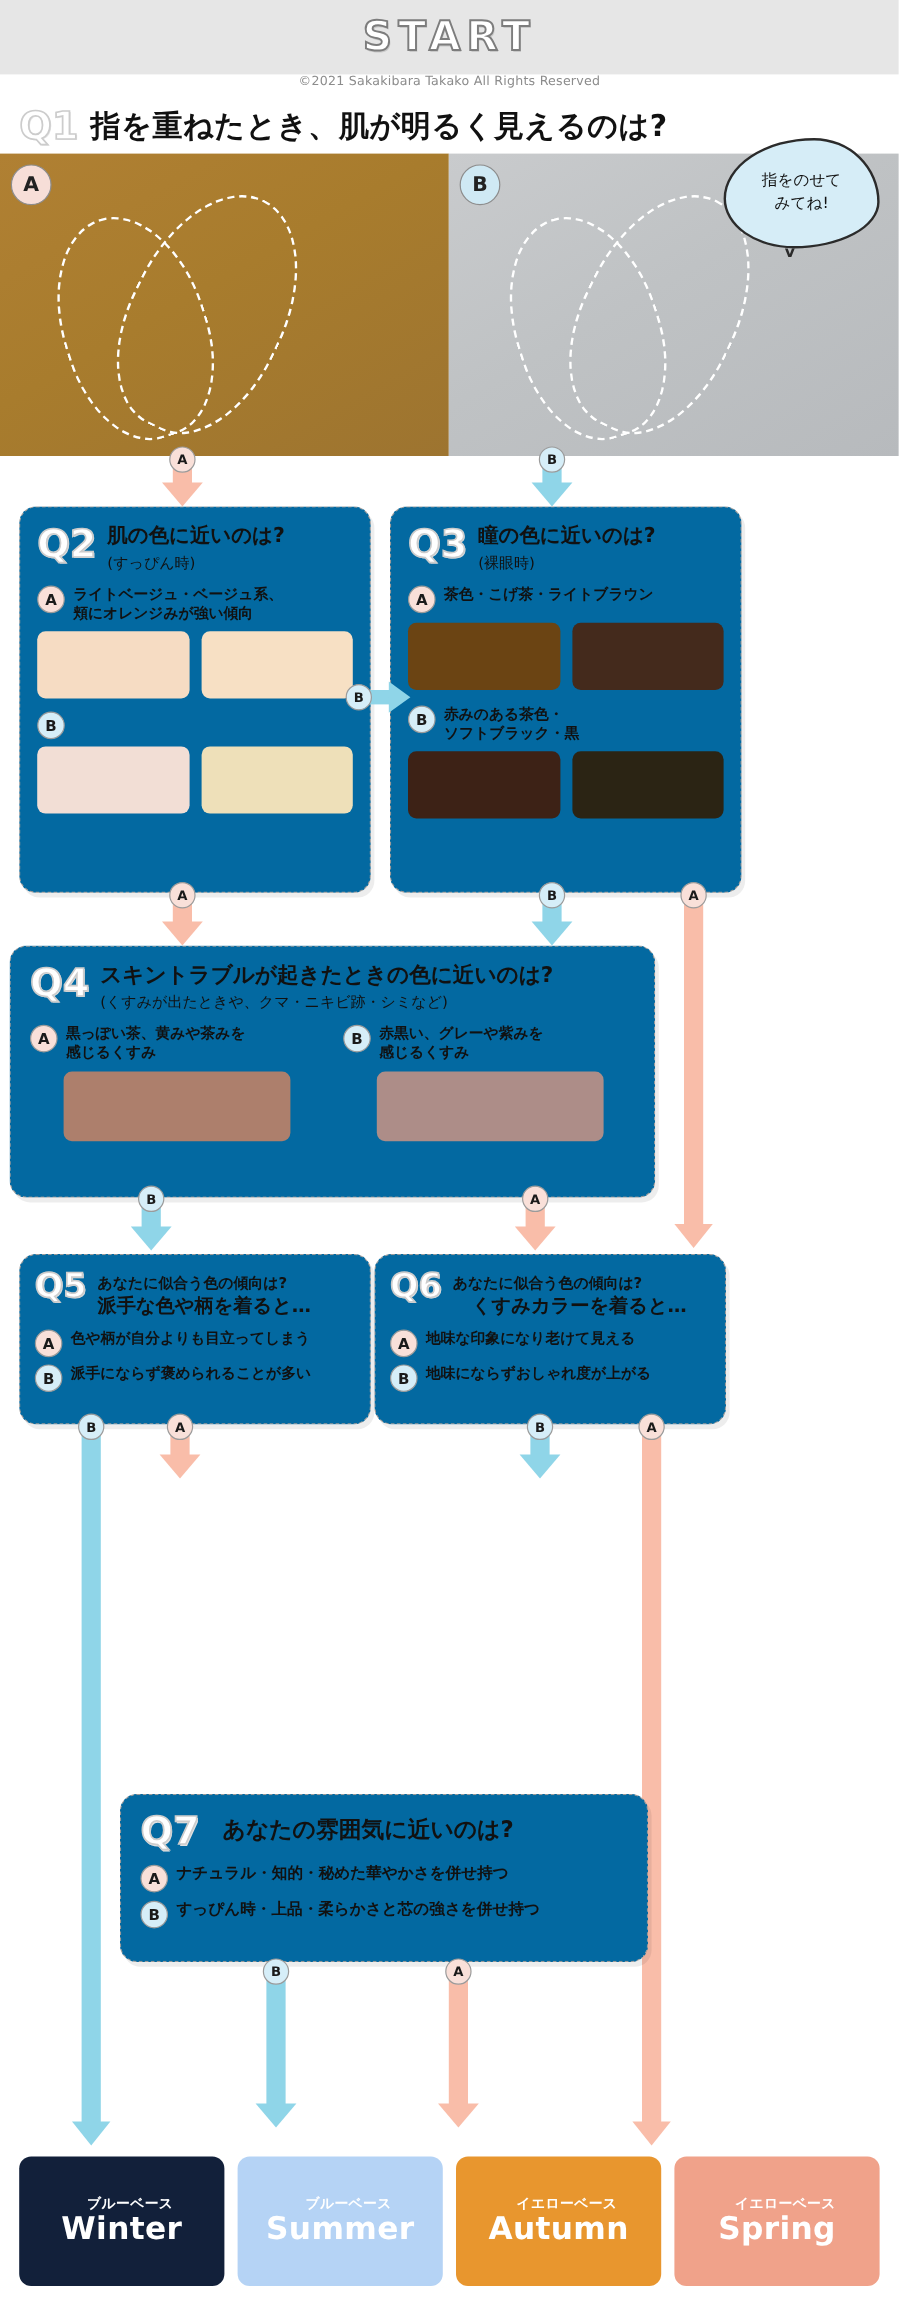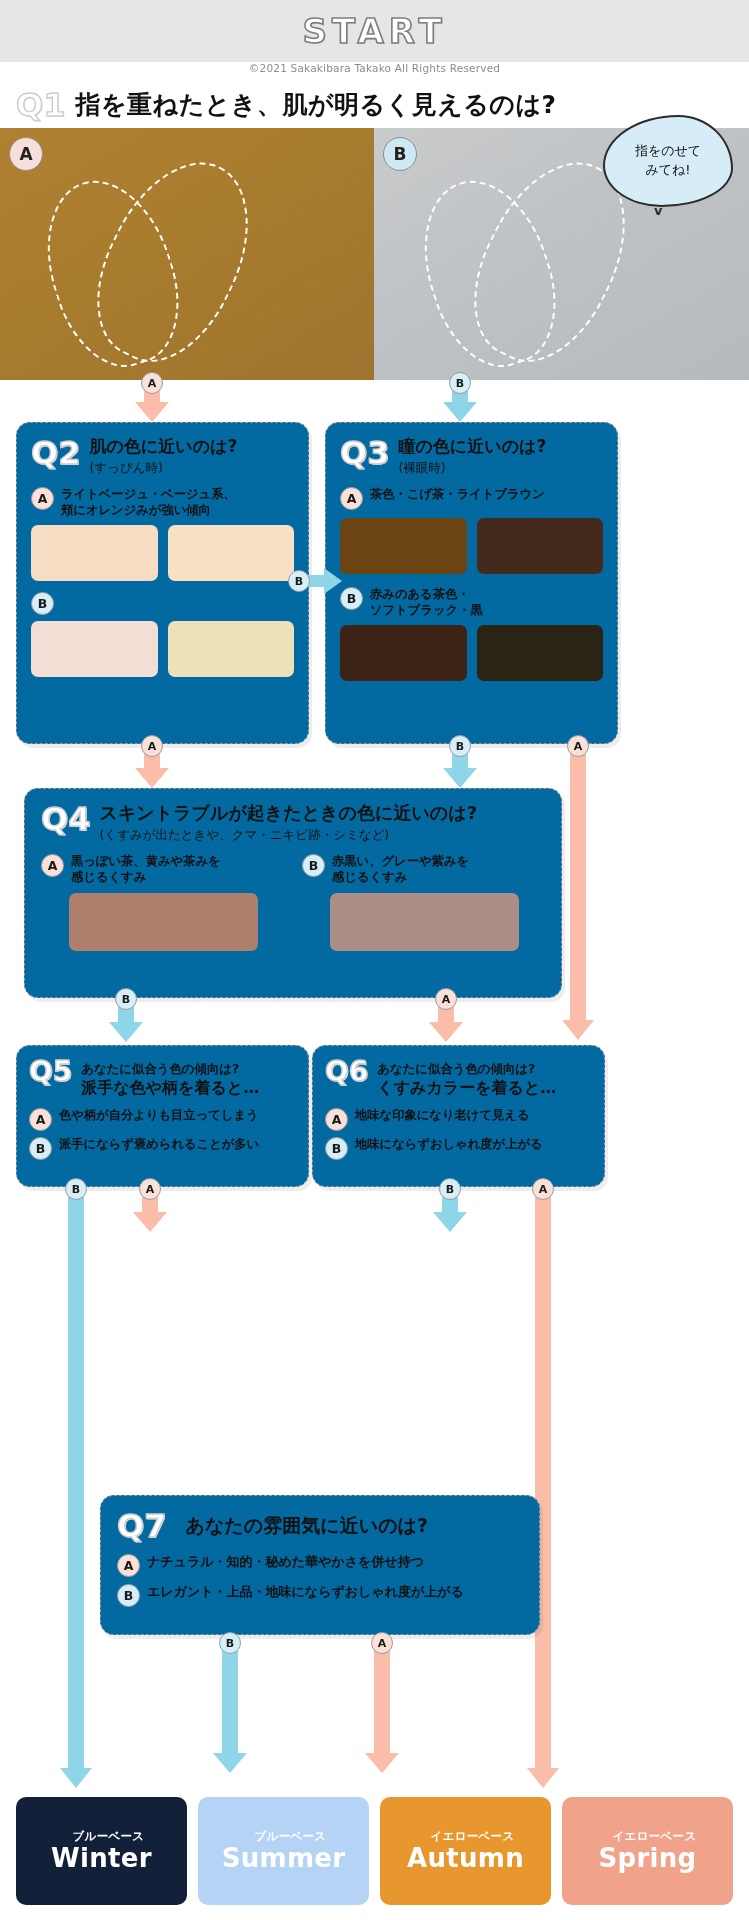--- a/index.html
+++ b/index.html
@@ -270,21 +270,21 @@
     <div class="headtri" style="top:20px; border-top:20px solid #8fd5e8;"></div>
   </div>
   <div class="alabel b" style="left:449px; top:735px;">B</div>
 
   <div style="position:absolute; left:562px; top:748px; width:32px; height:300px;">
     <div style="position:absolute; left:8px; top:0; width:16px; height:278px; background:#f9bda9;"></div>
     <div style="position:absolute; left:0; top:272px; width:0; height:0; border-left:16px solid transparent; border-right:16px solid transparent; border-top:20px solid #f9bda9;"></div>
   </div>
   <div class="alabel" style="left:567px; top:735px;">A</div>
 
-  <div class="card" style="left:24px; top:788px; width:538px; height:210px; padding:14px 16px;">
+  <div class="card" style="left:8px; top:788px; width:538px; height:210px; padding:14px 16px;">
     <div class="card-head">
       <span class="qtag">Q4</span>
       <span>
         <span class="qtitle-main" style="font-size:18px;">スキントラブルが起きたときの色に近いのは?</span><br>
         <span class="qtitle-sub">(くすみが出たときや、クマ・ニキビ跡・シミなど)</span>
       </span>
     </div>
 
     <div style="display:flex; gap:18px; margin-top:10px;">
       <div style="flex:1 1 0;">
@@ -336,21 +336,21 @@
       <span class="circ b">B</span>
       <span class="opt-text">派手にならず褒められることが多い</span>
     </div>
   </div>
 
   <div class="card" style="left:312px; top:1045px; width:293px; height:142px; padding:12px 12px;">
     <div class="card-head">
       <span class="qtag small">Q6</span>
       <span>
         <span style="font-size:12.4px; font-weight:700; color:#111;">あなたに似合う色の傾向は?</span><br>
-        <span style="font-size:16px; font-weight:700; color:#111;">くすみカラーを着ると…</span>
+        <span style="font-size:16px; font-weight:700; color:#111;margin-left:16px;">くすみカラーを着ると…</span>
       </span>
     </div>
     <div class="opt" style="margin-top:9px;">
       <span class="circ a">A</span>
       <span class="opt-text">地味な印象になり老けて見える</span>
     </div>
     <div class="opt" style="margin-top:6px;">
       <span class="circ b">B</span>
       <span class="opt-text">地味にならずおしゃれ度が上がる</span>
     </div>
@@ -384,21 +384,21 @@
     <div class="card-head" style="align-items:center;">
       <span class="qtag">Q7</span>
       <span class="qtitle-main" style="font-size:19px; margin-left:10px;">あなたの雰囲気に近いのは?</span>
     </div>
     <div class="opt" style="margin-top:12px;">
       <span class="circ a">A</span>
       <span class="opt-text" style="font-size:13px;">ナチュラル・知的・秘めた華やかさを併せ持つ</span>
     </div>
     <div class="opt" style="margin-top:7px;">
       <span class="circ b">B</span>
-      <span class="opt-text" style="font-size:13px;">エレガント・上品・地味にならずおしゃれ度が上がる</span>
+      <span class="opt-text" style="font-size:13px;">すっぴん時・上品・柔らかさと芯の強さを併せ持つ</span>
     </div>
   </div>
 
   <div class="arrow" style="left:208px; top:1645px; width:44px; height:130px;">
     <div class="stem" style="top:0; height:112px; background:#8fd5e8;"></div>
     <div class="headtri" style="top:108px; border-top:20px solid #8fd5e8;"></div>
   </div>
   <div class="alabel b" style="left:219px; top:1632px;">B</div>
 
   <div class="arrow" style="left:360px; top:1645px; width:44px; height:130px;">

